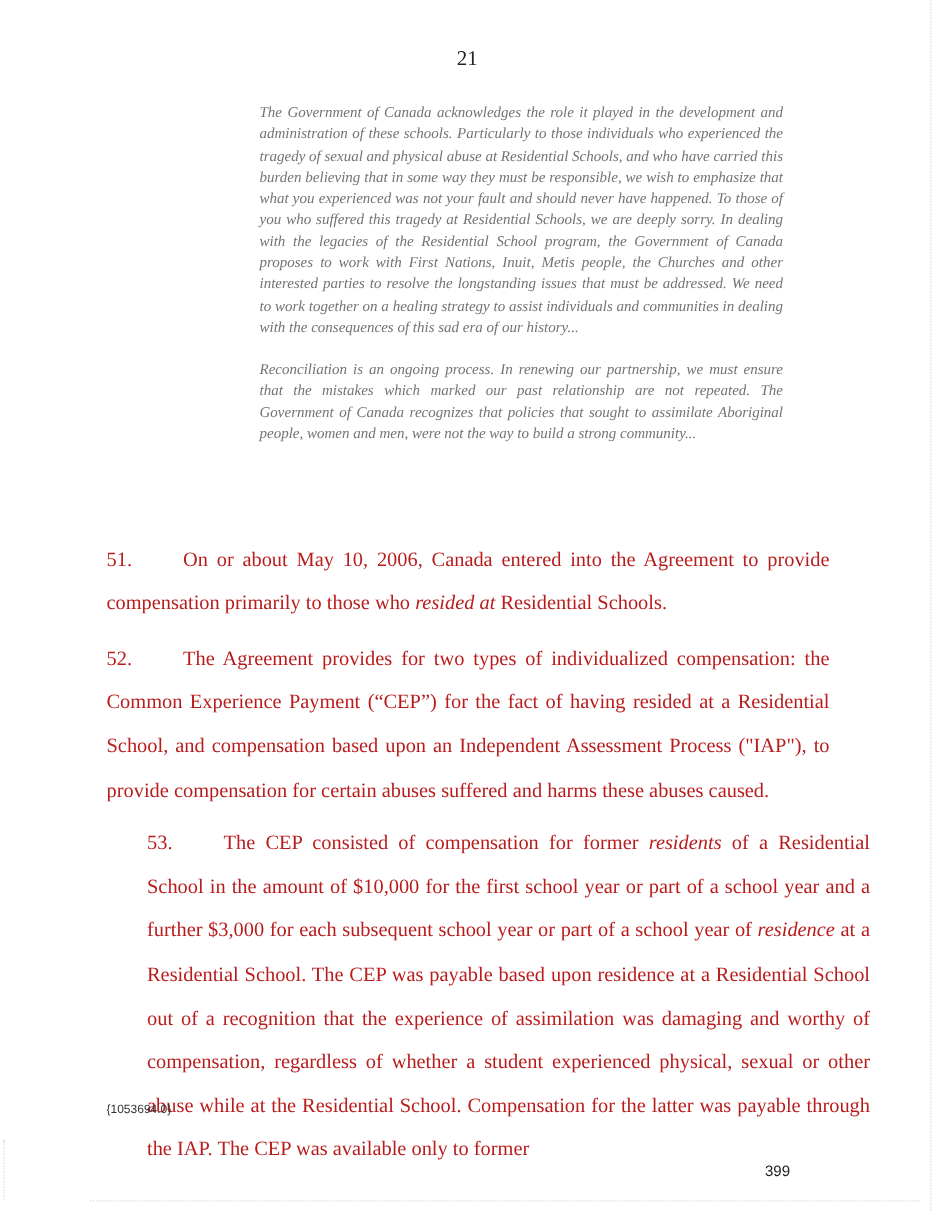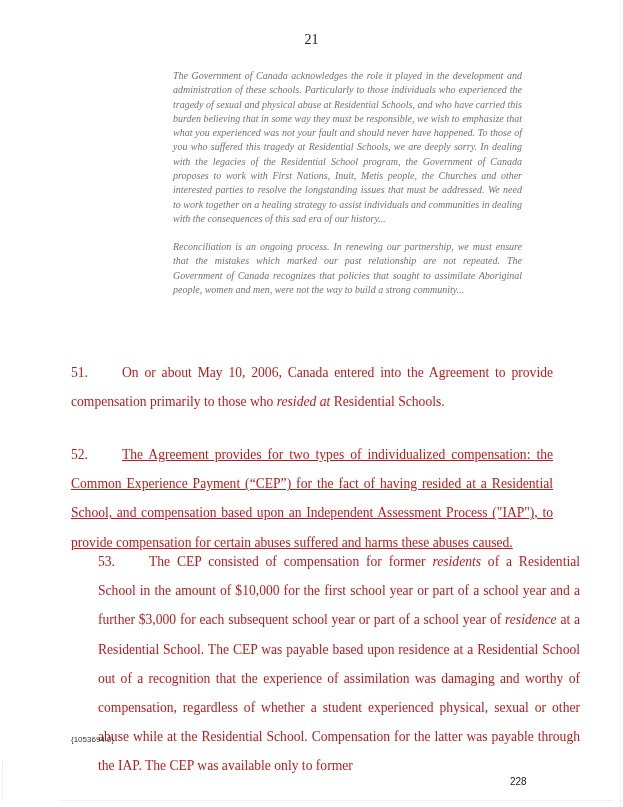--- a/index.html
+++ b/index.html
@@ -19,21 +19,21 @@
   .quote p { margin: 0; }
   #q1 { top: 69px; }
   #q2 { top: 240px; }
   .para {
     position: absolute; left: 71px; width: 482px;
     font-size: 13.6px; line-height: 29.2px; text-align: justify; color: #b91c1c;
   }
   .para p { margin: 0; }
   .pnum { display: inline-block; width: 51px; }
   #p51 { top: 358px; }
-  #p52 { top: 440px; text-decoration: underline; }
+  #p52 { top: 424px; }
   #p53 { top: 547px; margin-left: 27px; }
   .footer-code {
     position: absolute; left: 71px; top: 735px;
     font-family: "Liberation Sans", sans-serif; font-size: 8px; color: #333;
   }
   .page-footer-number {
     position: absolute; left: 510px; top: 776px;
     font-family: "Liberation Sans", sans-serif; font-size: 10px; color: #222;
   }
   .scan-edge-right {
@@ -73,17 +73,17 @@
   </p>
 </div>
 
 <div class="para" id="p53">
   <p>
     <span class="pnum">53.</span><span><span>The CEP consisted of compensation for former </span><em>residents</em><span> of a Residential School in the amount of $10,000 for the first school year or part of a school year and a further $3,000 for each subsequent school year or part of a school year of </span><em>residence</em><span> at a Residential School.  The CEP was payable based upon residence at a Residential School out of a recognition that the experience of assimilation was damaging and worthy of compensation, regardless of whether a student experienced physical, sexual or other abuse while at the Residential School. Compensation for the latter was payable through the IAP.  The CEP was available only to former</span></span>
   </p>
 </div>
 
 <div class="footer-code">{1053694.0}</div>
-<div class="page-footer-number">228</div>
+<div class="page-footer-number">399</div>
 
 <div class="scan-edge-right"></div>
 <div class="scan-edge-bottom"></div>
 <div class="scan-edge-left"></div>
 
 </body></html>

